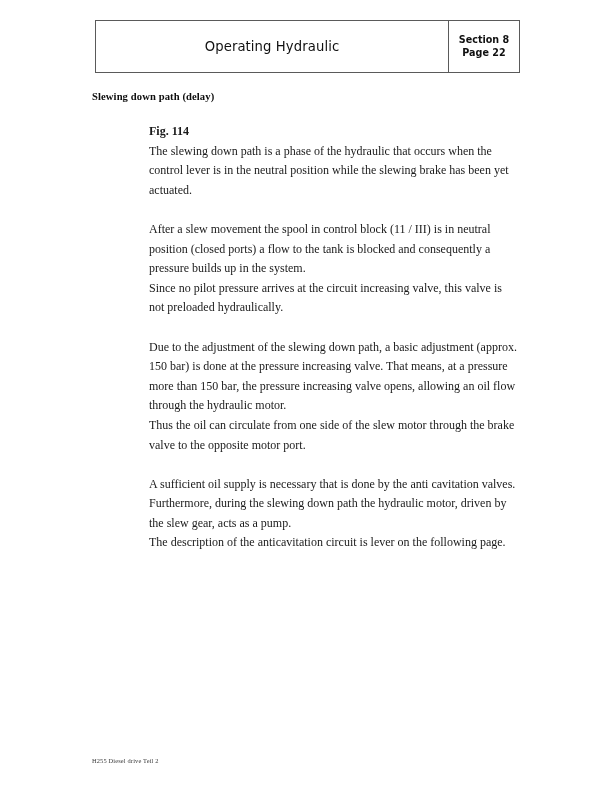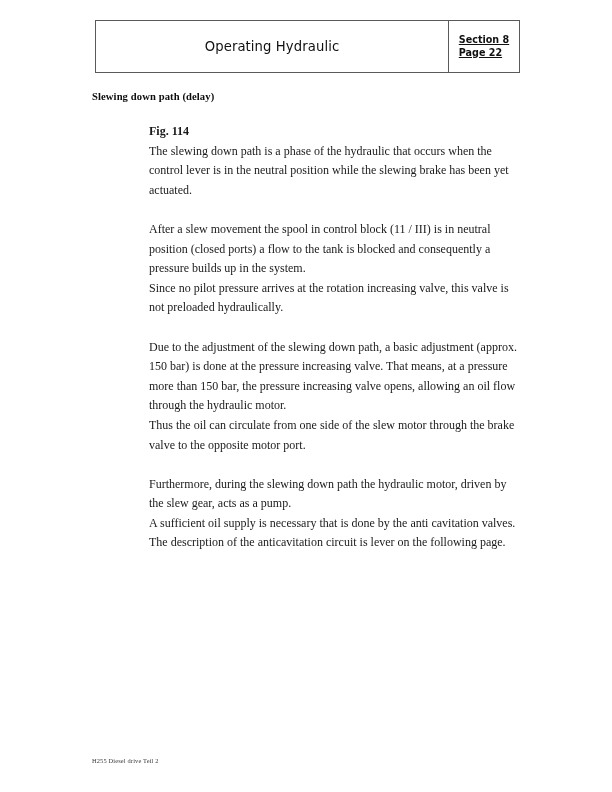--- a/index.html
+++ b/index.html
@@ -86,22 +86,22 @@
     font-weight: 400;
     font-size: 13.2px;
     color: #111;
     letter-spacing: 0.1px;
   }
   .section-block {
     font-family: "DejaVu Sans", "Liberation Sans", sans-serif;
     font-weight: 700;
     font-size: 9.6px;
     line-height: 12.5px;
+    text-align: center;
     color: #111;
-    text-decoration: underline;
   }
 
   
   .doc-heading {
     position: absolute;
     left: 92px;
     top: 91px;
     font-size: 10.6px;
     font-weight: 700;
     letter-spacing: 0.1px;
@@ -157,28 +157,28 @@
 <div class="doc-heading">Slewing down path (delay)</div>
 
 <div class="content">
 
   <p class="para bold">Fig. 114</p>
   <p class="para">The slewing down path is a phase of the hydraulic that occurs when the control lever is in the neutral position while the slewing brake has been yet actuated.</p>
 
   <div class="spacer-sm"></div>
 
   <p class="para">After a slew movement the spool in control block (11 / III) is in neutral position (closed ports) a flow to the tank is blocked and consequently a pressure builds up in the system.</p>
-  <p class="para">Since no pilot pressure arrives at the rotation increasing valve, this valve is not preloaded hydraulically.</p>
+  <p class="para">Since no pilot pressure arrives at the circuit increasing valve, this valve is not preloaded hydraulically.</p>
 
   <div class="spacer-md"></div>
 
   <p class="para">Due to the adjustment of the slewing down path, a basic adjustment (approx. 150 bar) is done at the pressure increasing valve. That means, at a pressure more than 150 bar, the pressure increasing valve opens, allowing an oil flow through the hydraulic motor.</p>
   <p class="para">Thus the oil can circulate from one side of the slew motor through the brake valve to the opposite motor port.</p>
 
   <div class="spacer-md"></div>
 
+  <p class="para">A sufficient oil supply is necessary that is done by the anti cavitation valves.</p>
   <p class="para">Furthermore, during the slewing down path the hydraulic motor, driven by the slew gear, acts as a pump.</p>
-  <p class="para">A sufficient oil supply is necessary that is done by the anti cavitation valves.</p>
   <p class="para">The description of the anticavitation circuit is lever on the following page.</p>
 
 </div>
 
 <div class="footer">H255 Diesel drive Teil 2</div>
 
 </body></html>

